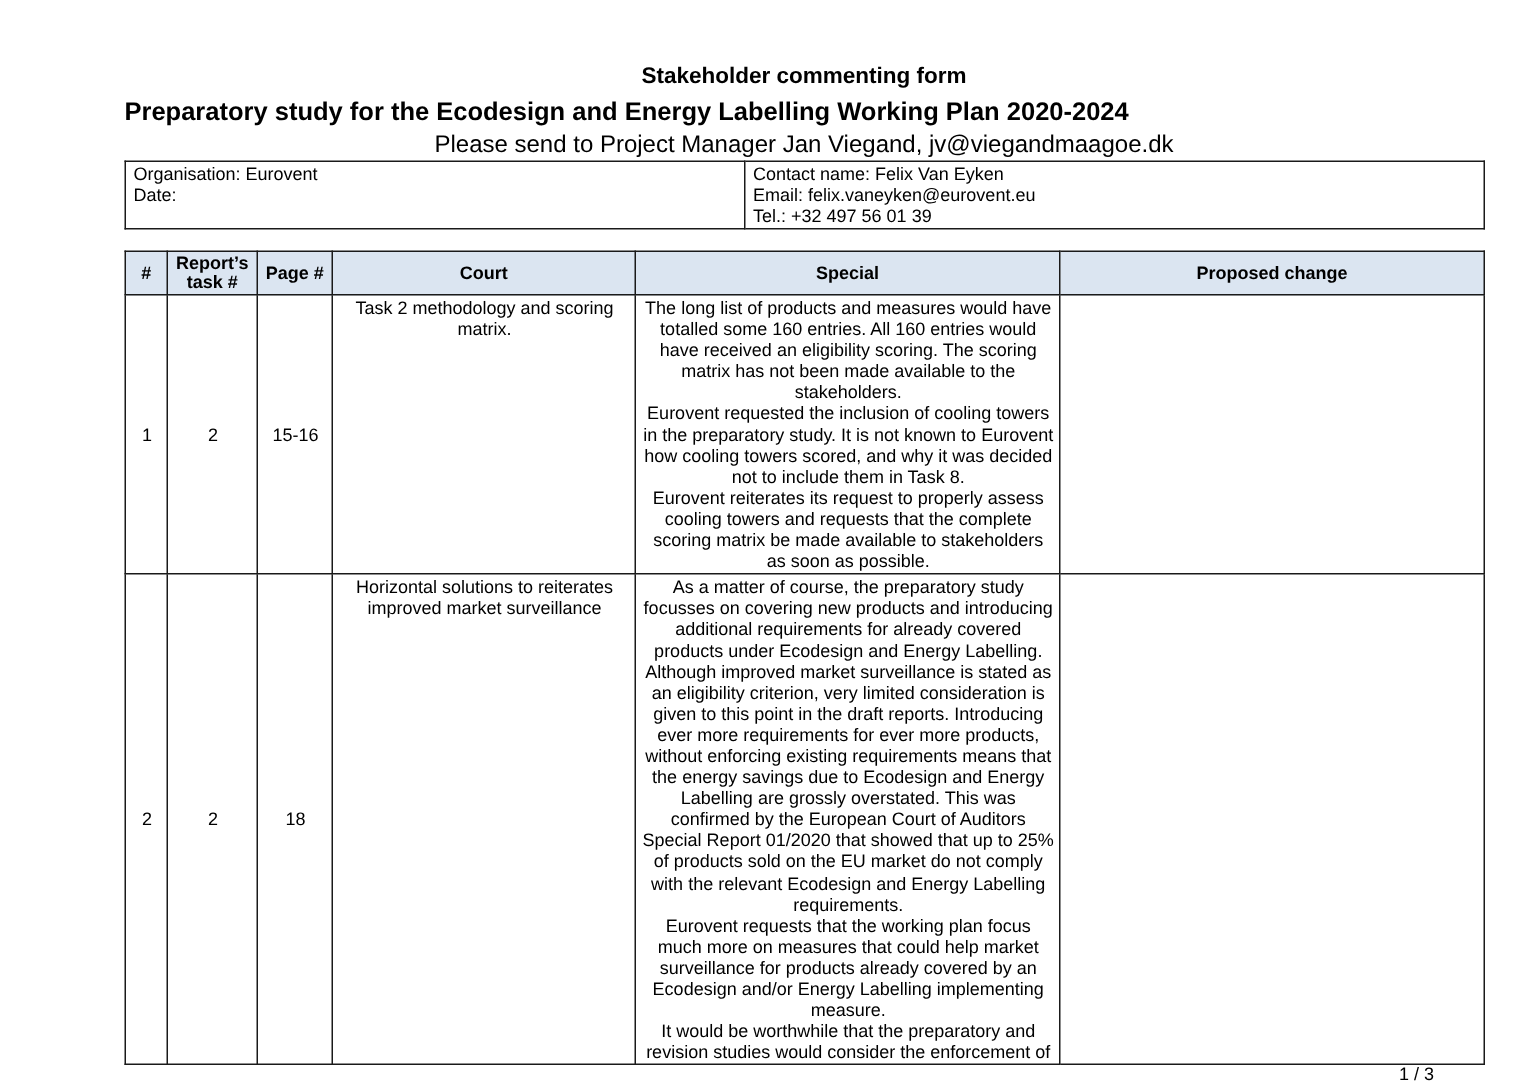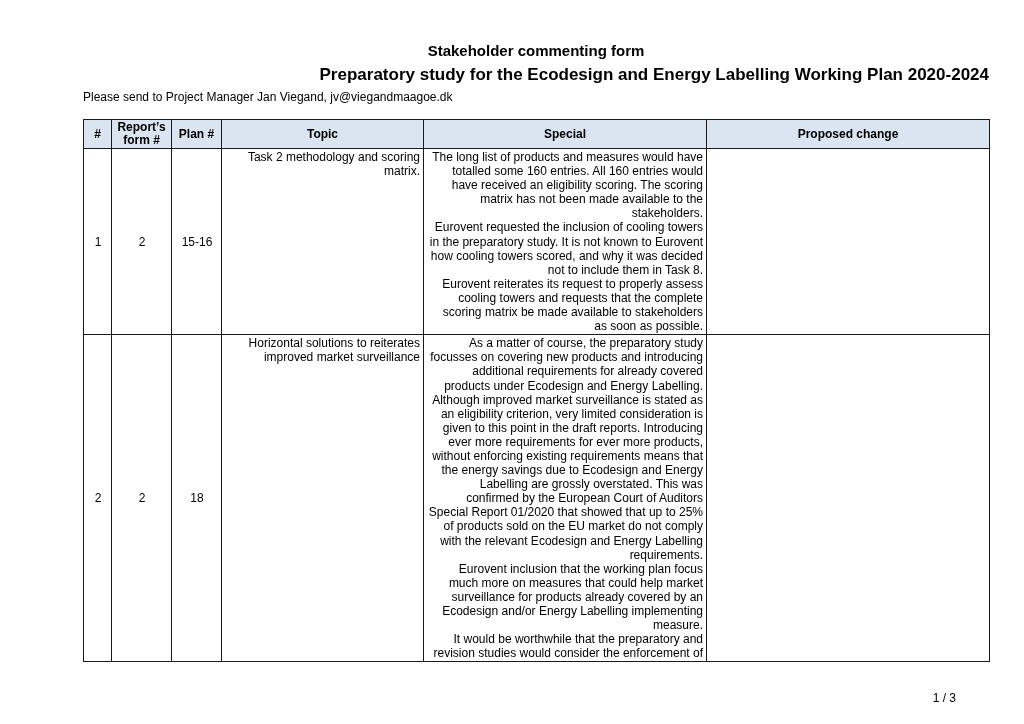--- a/index.html
+++ b/index.html
@@ -16,28 +16,29 @@
     padding: 42px 51px 0 67px;
     margin-left: 16px;
   }
   .doc-title1 {
     text-align: center;
     font-weight: bold;
     font-size: 15px;
     line-height: 18px;
   }
   .doc-title2 {
-    text-align: right;
+    text-align: left;
     font-weight: bold;
     font-size: 17px;
     line-height: 22px;
     margin-top: 4px;
   }
   .doc-sendto {
-    font-size: 12px;
+    text-align: center;
+    font-size: 16px;
     line-height: 16px;
     margin-top: 3px;
   }
   table { border-collapse: collapse; width: 906px; table-layout: fixed; }
   td, th { border: 1px solid #1a1a1a; }
 
   .info-box { margin-top: 2px; }
   .info-box td {
     vertical-align: top;
     font-size: 12px;
@@ -58,57 +59,72 @@
     vertical-align: middle;
     padding: 1px 2px;
     height: 29px;
   }
   .main-table td {
     font-size: 12px;
     line-height: 14.1px;
     padding: 1px 3px 1px 4px;
   }
   .c-center { text-align: center; vertical-align: middle; }
-  .c-top    { text-align: right;   vertical-align: top; }
+  .c-top    { text-align: center;   vertical-align: top; }
   .row-1 { height: 180px; }
   .row-2 { height: 314px; }
 
   .footer {
     position: absolute;
-    top: 691px;
+    top: 709px;
     right: 84px;
     font-size: 12px;
     line-height: 14px;
   }
 </style>
 </head>
 <body>
 
 <div class="page">
 
   <div class="doc-title1">Stakeholder commenting form</div>
   <div class="doc-title2">Preparatory study for the Ecodesign and Energy Labelling Working Plan 2020-2024</div>
   <div class="doc-sendto">Please send to Project Manager Jan Viegand, jv@viegandmaagoe.dk</div>
 
+  <table class="info-box">
+    <tbody>
+      <tr>
+        <td class="info-left">
+          <div>Organisation: Eurovent</div>
+          <div>Date:</div>
+        </td>
+        <td class="info-right">
+          <div>Contact name: Felix Van Eyken</div>
+          <div>Email: felix.vaneyken@eurovent.eu</div>
+          <div>Tel.: +32 497 56 01 39</div>
+        </td>
+      </tr>
+    </tbody>
+  </table>
 
   <table class="main-table">
     <colgroup>
       <col style="width:28px">
       <col style="width:60px">
       <col style="width:50px">
       <col style="width:202px">
       <col style="width:283px">
       <col style="width:283px">
     </colgroup>
     <thead>
       <tr>
         <th>#</th>
-        <th>Report’s form #</th>
-        <th>Plan #</th>
-        <th>Topic</th>
+        <th>Report’s task #</th>
+        <th>Page #</th>
+        <th>Court</th>
         <th>Special</th>
         <th>Proposed change</th>
       </tr>
     </thead>
     <tbody>
       <tr class="row-1">
         <td class="c-center">1</td>
         <td class="c-center">2</td>
         <td class="c-center">15-16</td>
         <td class="c-top">Task 2 methodology and scoring matrix.</td>
@@ -119,21 +135,21 @@
         </td>
         <td class="c-top"></td>
       </tr>
       <tr class="row-2">
         <td class="c-center">2</td>
         <td class="c-center">2</td>
         <td class="c-center">18</td>
         <td class="c-top">Horizontal solutions to reiterates improved market surveillance</td>
         <td class="c-top">
           <div>As a matter of course, the preparatory study focusses on covering new products and introducing additional requirements for already covered products under Ecodesign and Energy Labelling. Although improved market surveillance is stated as an eligibility criterion, very limited consideration is given to this point in the draft reports. Introducing ever more requirements for ever more products, without enforcing existing requirements means that the energy savings due to Ecodesign and Energy Labelling are grossly overstated. This was confirmed by the European Court of Auditors Special Report 01/2020 that showed that up to 25% of products sold on the EU market do not comply with the relevant Ecodesign and Energy Labelling requirements.</div>
-          <div>Eurovent inclusion that the working plan focus much more on measures that could help market surveillance for products already covered by an Ecodesign and/or Energy Labelling implementing measure.</div>
+          <div>Eurovent requests that the working plan focus much more on measures that could help market surveillance for products already covered by an Ecodesign and/or Energy Labelling implementing measure.</div>
           <div>It would be worthwhile that the preparatory and revision studies would consider the enforcement of</div>
         </td>
         <td class="c-top"></td>
       </tr>
     </tbody>
   </table>
 
   <div class="footer">1 / 3</div>
 
 </div>

